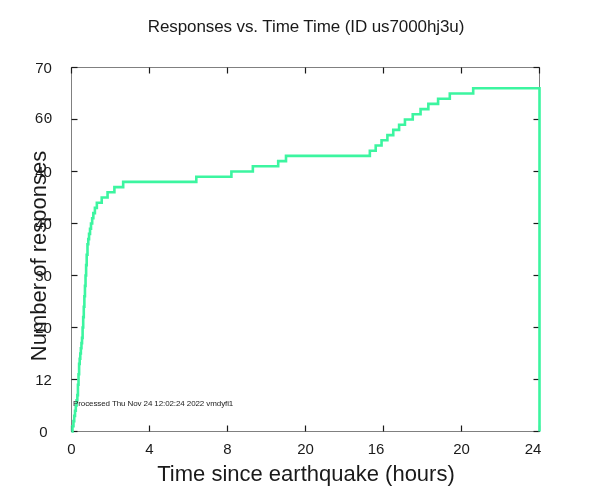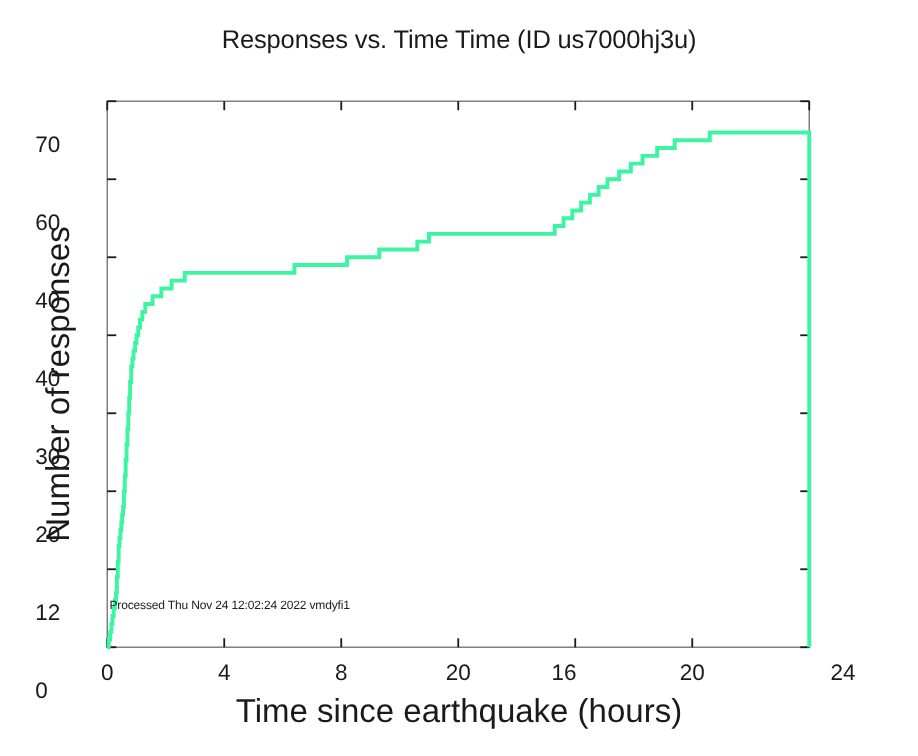--- a/index.html
+++ b/index.html
@@ -76,23 +76,22 @@
   }
 
   
   .tick-label {
     position: absolute;
     font-size: 15px;
     color: #1a1a1a;
     white-space: nowrap;
   }
   .ytick-label {
-    text-align: left;
+    text-align: center;
     width: 40px;
-    margin-top: 29px;
   }
   .xtick-label {
     text-align: center;
     width: 40px;
   }
 
   
   #processed-note {
     position: absolute;
     left: 73px;
@@ -153,29 +152,29 @@
       </g>
     </svg>
 
     <div id="tick-labels">
         <div class="tick-label ytick-label" style="left: 23.5px; top: 422.5px;">0</div>
         <div class="tick-label ytick-label" style="left: 23.5px; top: 370.5px;">12</div>
         <div class="tick-label ytick-label" style="left: 23.5px; top: 318.5px;">20</div>
         <div class="tick-label ytick-label" style="left: 23.5px; top: 266.5px;">30</div>
         <div class="tick-label ytick-label" style="left: 23.5px; top: 214.5px;">40</div>
         <div class="tick-label ytick-label" style="left: 23.5px; top: 162.5px;">40</div>
-        <div class="tick-label ytick-label" style="left: 23.5px; top: 110.5px;">60</div>
+        <div class="tick-label ytick-label" style="left: 23.5px; top: 110.5px; font-family: Liberation Mono, monospace;">60</div>
         <div class="tick-label ytick-label" style="left: 23.5px; top: 58.5px;">70</div>
         <div class="tick-label xtick-label" style="left: 51.5px; top: 439.5px;">0</div>
         <div class="tick-label xtick-label" style="left: 129.5px; top: 439.5px;">4</div>
         <div class="tick-label xtick-label" style="left: 207.5px; top: 439.5px;">8</div>
         <div class="tick-label xtick-label" style="left: 285.5px; top: 439.5px;">20</div>
         <div class="tick-label xtick-label" style="left: 356px; top: 439.5px;">16</div>
         <div class="tick-label xtick-label" style="left: 441.5px; top: 439.5px;">20</div>
-        <div class="tick-label xtick-label" style="left: 542px; top: 439.5px;">24</div>
+        <div class="tick-label xtick-label" style="left: 513px; top: 439.5px;">24</div>
       </div>
 
     <div id="processed-note">Processed Thu Nov 24 12:02:24 2022 vmdyfi1</div>
   </div>
 
   <div id="xlabel">Time since earthquake (hours)</div>
   <div id="ylabel">Number of responses</div>
 
 </div>
 

